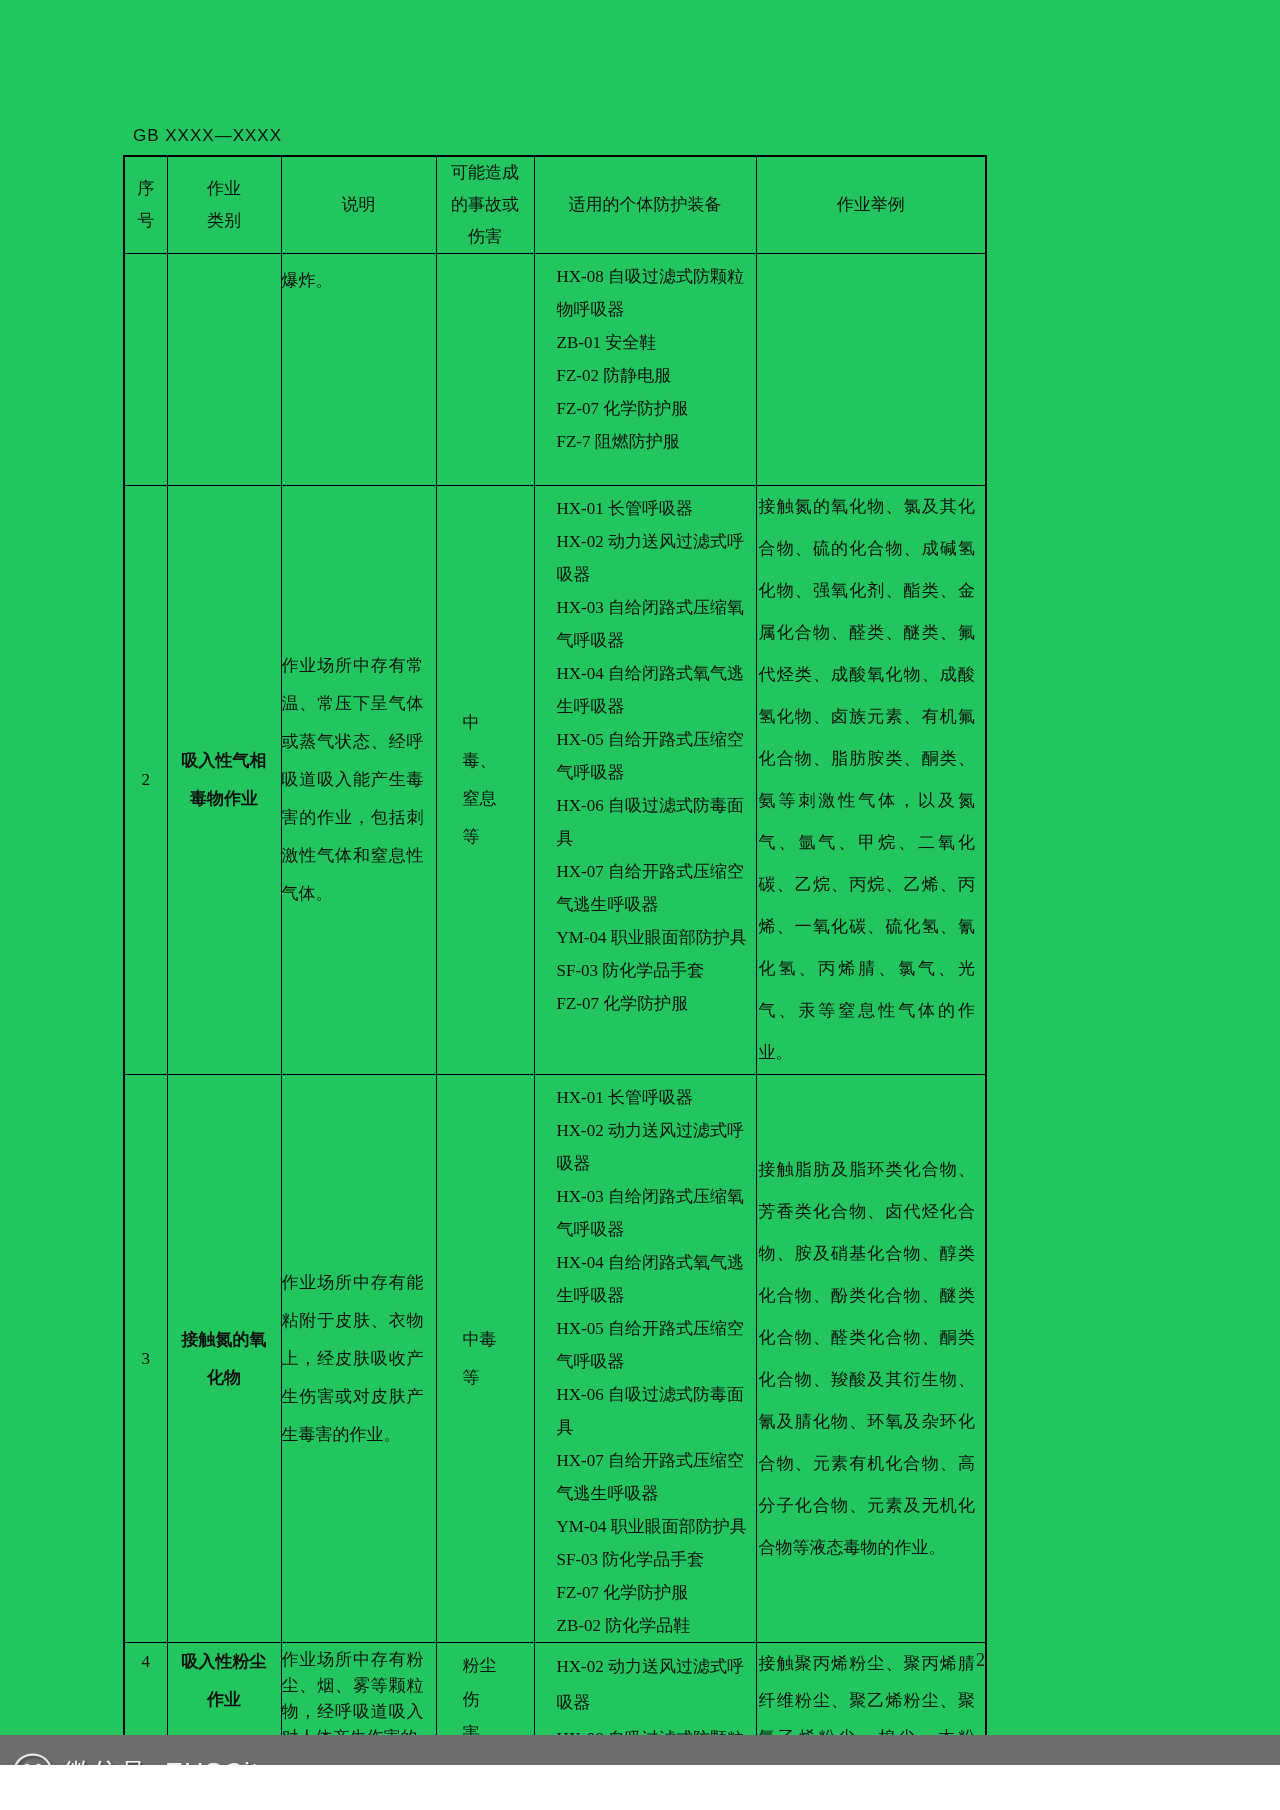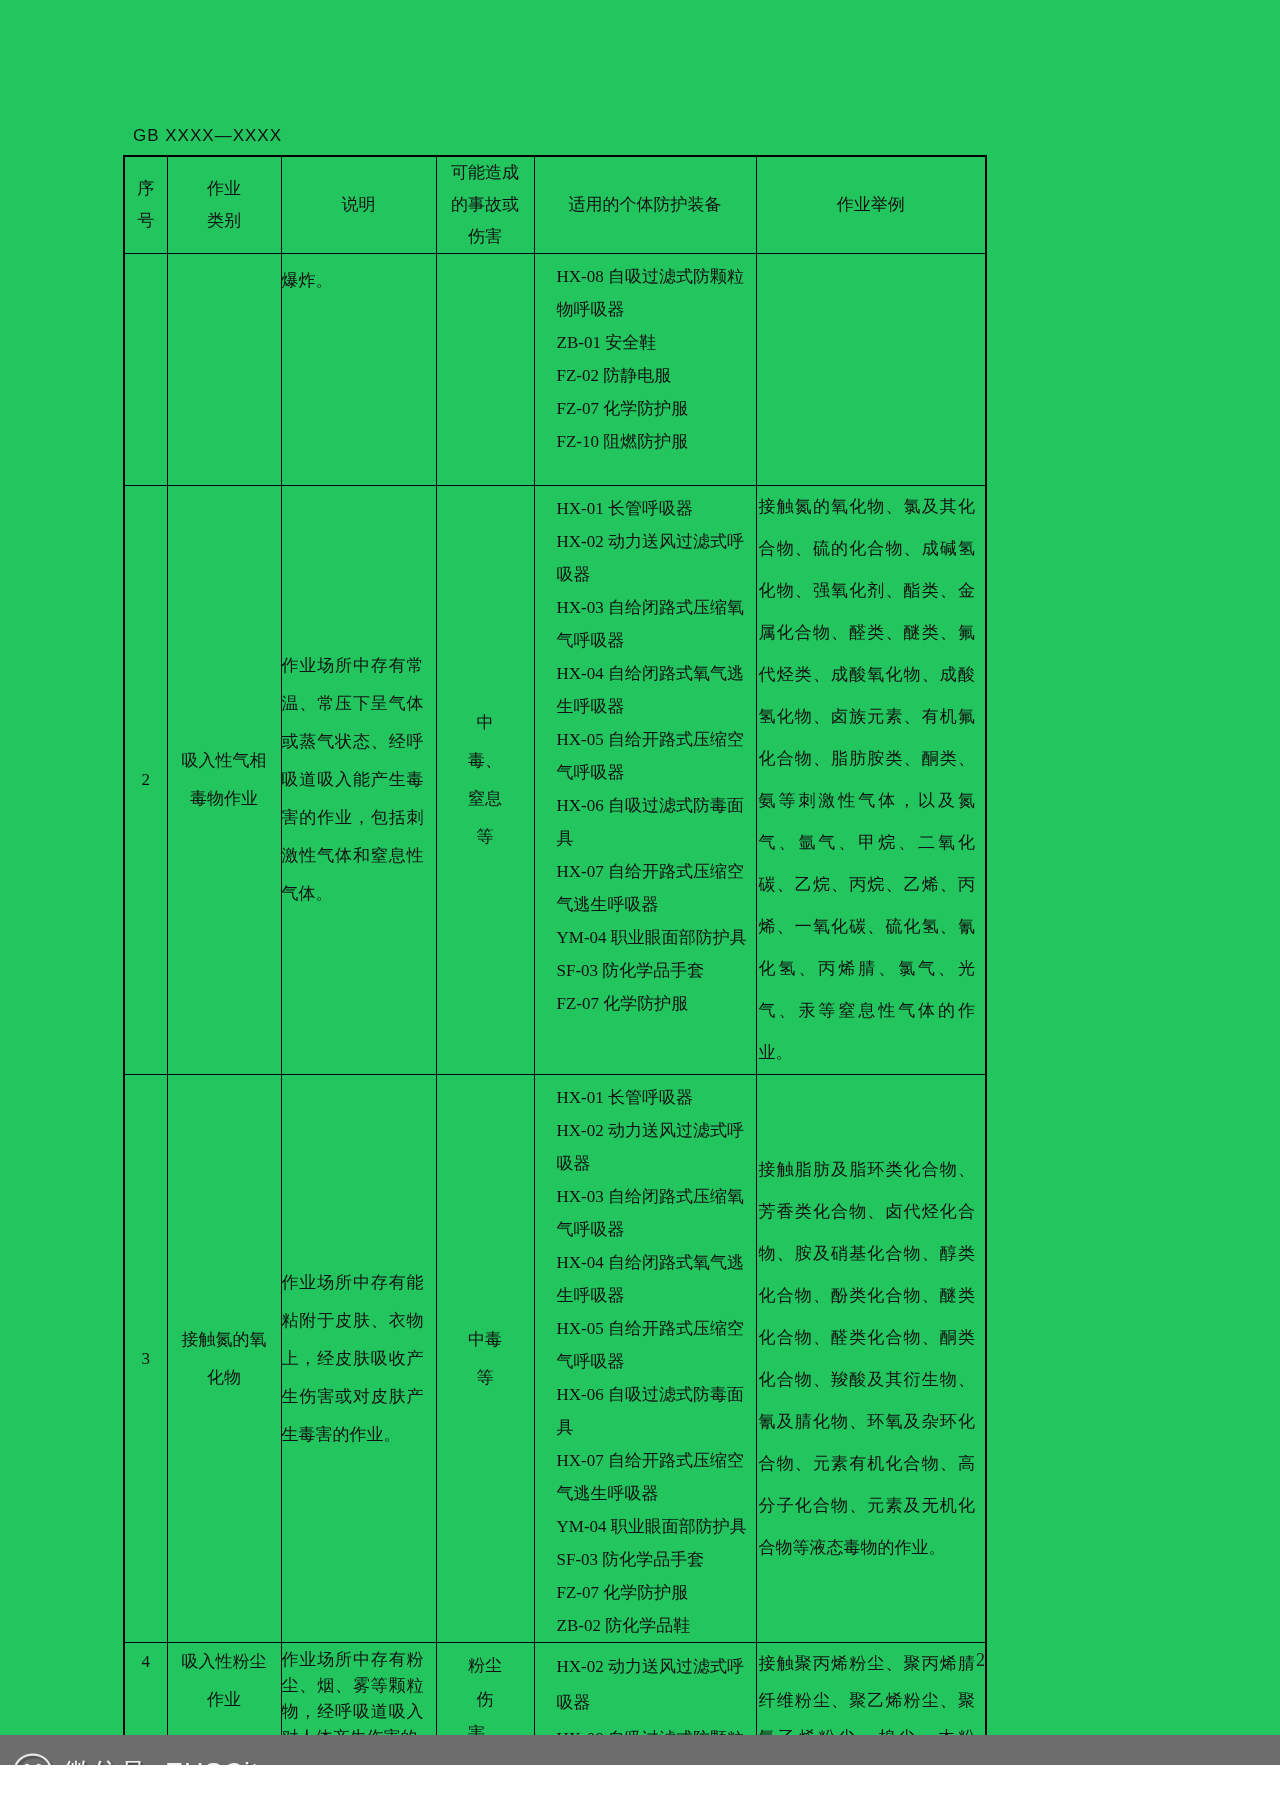--- a/index.html
+++ b/index.html
@@ -32,23 +32,23 @@
   .ppe-table th{
     font-weight:normal;text-align:center;
     line-height:32px;white-space:pre-line;
   }
   tr.hdr{height:95px;}
   tr.r1{height:232px;}
   tr.r2{height:503px;}
   tr.r3{height:535px;}
   tr.r4{height:106px;}
   td.c-no{text-align:center;line-height:38px;}
-  td.c-cat{text-align:center;line-height:38px;padding:0 6px;}
+  td.c-cat{text-align:center;line-height:38px;padding:0 6px;font-weight:bold;}
   td.c-desc{line-height:38px;padding:0 12px 0 0;text-align:justify;}
-  td.c-harm{text-align:center;line-height:38px;padding:0 26px;}
+  td.c-harm{text-align:left;line-height:38px;padding:0 26px;}
   td.c-ppe{vertical-align:top;padding:6px 6px 0 22px;}
   td.c-ppe .ppe-item{line-height:33px;}
   td.c-ex{line-height:42px;padding:0 10px 0 2px;text-align:justify;}
   tr.r1 td.c-desc,tr.r1 td.c-ex{vertical-align:top;padding-top:8px;}
   tr.r4 td{vertical-align:top;}
   tr.r4 td.c-desc{line-height:26px;padding-top:4px;}
   tr.r4 td.c-harm{line-height:34px;padding-top:6px;margin-left:48px;}
   tr.r4 td.c-ppe .ppe-item{line-height:36px;}
   tr.r4 td.c-ex{line-height:37px;padding-top:2px;}
   tr.r4 .clip{max-height:100px;overflow:hidden;}
@@ -107,21 +107,21 @@
         <td class="c-no"></td>
         <td class="c-cat"></td>
         <td class="c-desc">爆炸。</td>
         <td class="c-harm"></td>
         <td class="c-ppe">
             <div>
               <div class="ppe-item">HX-08 自吸过滤式防颗粒物呼吸器</div>
               <div class="ppe-item">ZB-01 安全鞋</div>
               <div class="ppe-item">FZ-02 防静电服</div>
               <div class="ppe-item">FZ-07 化学防护服</div>
-              <div class="ppe-item">FZ-10 阻燃防护服</div>
+              <div class="ppe-item">FZ-7 阻燃防护服</div>
             </div>
           </td>
         <td class="c-ex"></td>
       </tr>
       <tr class="r2">
         <td class="c-no">2</td>
         <td class="c-cat">吸入性气相毒物作业</td>
         <td class="c-desc">作业场所中存有常温、常压下呈气体或蒸气状态、经呼吸道吸入能产生毒害的作业，包括刺激性气体和窒息性气体。</td>
         <td class="c-harm">中毒、窒息等</td>
         <td class="c-ppe">

